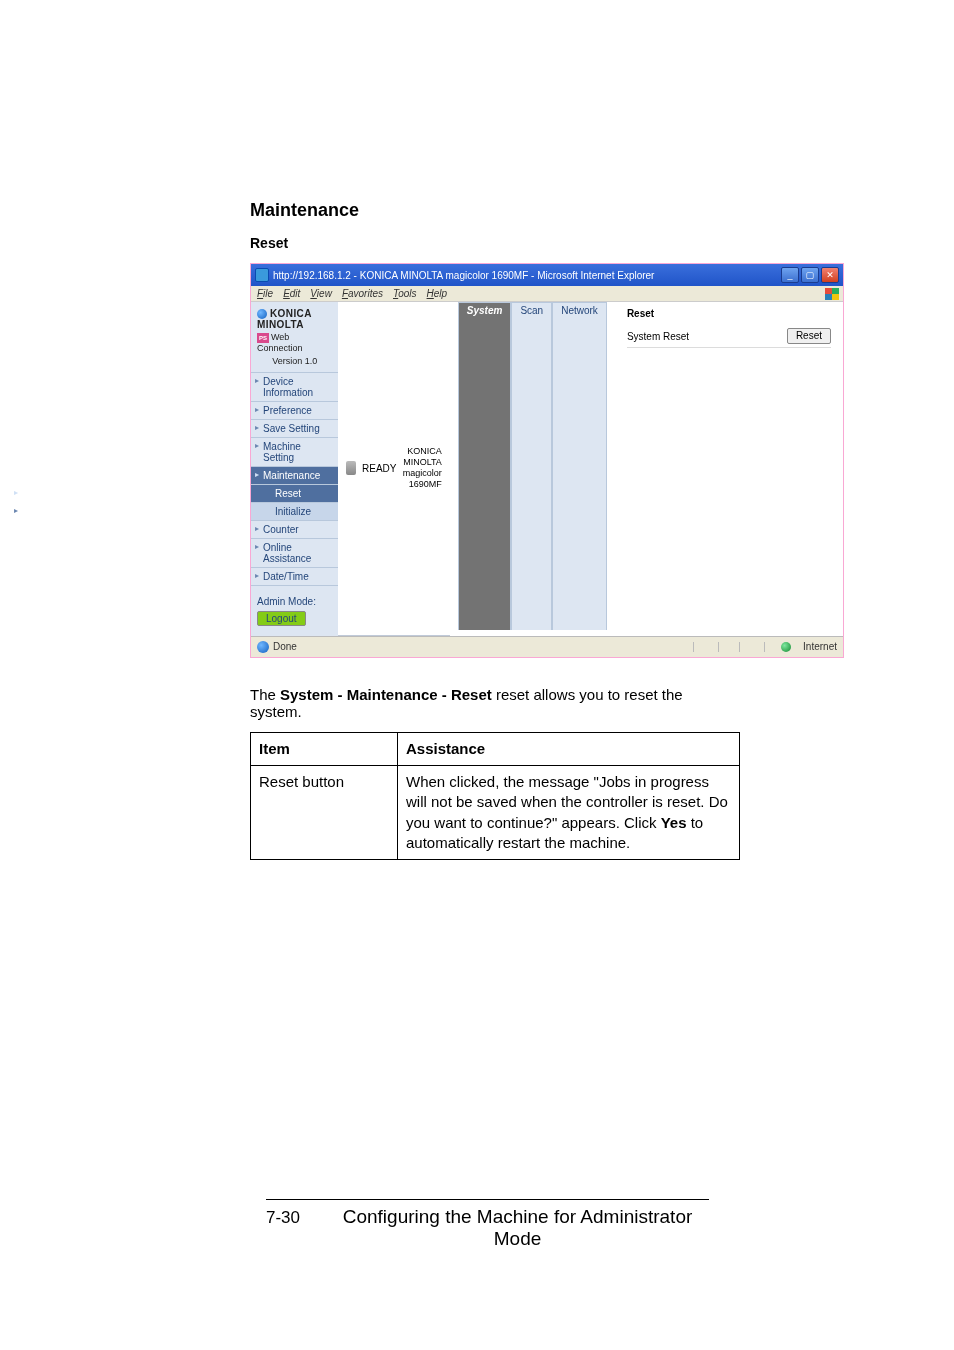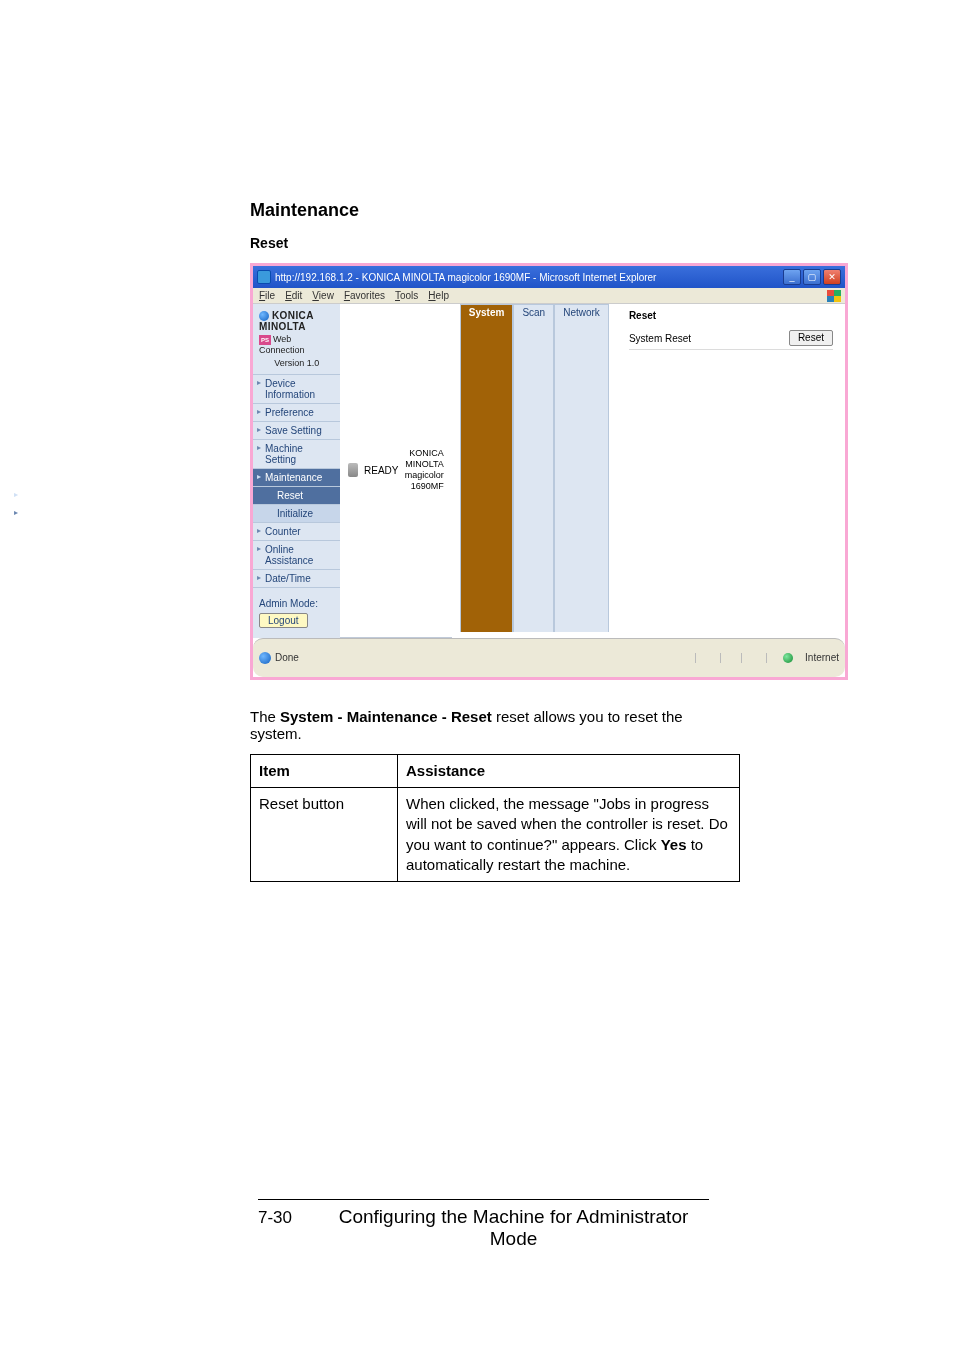--- a/index.html
+++ b/index.html
@@ -21,21 +21,21 @@
     font-weight: bold;
     margin-bottom: 14px;
   }
   .heading2 {
     font-size: 14px;
     font-weight: bold;
     margin-bottom: 12px;
   }
   .screenshot {
     width: 592px;
-    border: 3px solid #f9a8d4;
+    border: 1px solid #f9a8d4;
     display: flex;
     flex-direction: column;
     margin-bottom: 28px;
     font-family: Tahoma, Arial, sans-serif;
   }
   .titlebar {
     background: linear-gradient(#3a6fdc, #2054c8);
     color: #fff;
     display: flex;
     align-items: center;
@@ -91,21 +91,21 @@
     width: 14px;
     height: 12px;
     display: grid;
     grid-template-columns: 1fr 1fr;
     grid-template-rows: 1fr 1fr;
   }
   .winflag div:nth-child(1){background:#e74c3c;}
   .winflag div:nth-child(2){background:#27ae60;}
   .winflag div:nth-child(3){background:#2980b9;}
   .winflag div:nth-child(4){background:#f1c40f;}
-  .menubar span { text-decoration: none; }
+  .menubar span { text-decoration: none; font-style: italic; }
   .menubar span::first-letter { text-decoration: underline; }
   .menubar .fav::first-letter { text-decoration: none; }
   .content-area {
     display: flex;
     background: #fff;
     min-height: 280px;
   }
   .sidebar {
     width: 150px;
     background: #dde6f2;
@@ -195,21 +195,21 @@
     padding: 10px 6px;
     font-size: 10px;
     color: #24467a;
     margin-top: auto;
     border-top: 1px solid #b8c8dc;
   }
   .logout-btn {
     font-size: 10px;
     padding: 1px 8px;
     margin-top: 4px;
-    background: #fef9c3;
+    background: #84cc16;
     border: 1px solid #888;
     border-radius: 2px;
     display: inline-block;
   }
   .mainpane {
     flex: 1;
     display: flex;
     flex-direction: row;
   }
   .statusrow {
@@ -240,23 +240,24 @@
     font-size: 10px;
   }
   .tab {
     padding: 2px 8px;
     background: #dde6f2;
     color: #24467a;
     border: 1px solid #b8c8dc;
     border-bottom: none;
   }
   .tab.active {
-    background: #a16207;
-    color: #fff;
-    font-weight: bold;
+    background: #737373;
+    color: #fff;
+    font-weight: bold;
+    font-style: italic;
   }
   .pane-body {
     padding: 6px 12px;
     font-size: 10px;
   }
   .pane-body .sec-title {
     font-weight: bold;
     margin-bottom: 6px;
   }
   .row {
@@ -273,24 +274,23 @@
     border: 1px solid #888;
     border-radius: 2px;
     line-height: 14px;
   }
   .statusbar {
     background: #ece9d8;
     border-top: 1px solid #bbb;
     display: flex;
     align-items: center;
     font-size: 10px;
-    padding: 10px 6px;
+    padding: 1px 6px;
     color: #333;
     height: 18px;
-    border-radius: 10px;
   }
   .statusbar .done-icon {
     width: 12px;
     height: 12px;
     border-radius: 50%;
     background: radial-gradient(circle at 35% 35%, #6fb7ff, #1260c0);
     margin-right: 4px;
   }
   .statusbar .right {
     margin-left: auto;
@@ -327,21 +327,21 @@
     text-align: left;
     vertical-align: top;
     line-height: 1.35;
   }
   table.desc th {
     font-weight: bold;
   }
   .footer {
     position: absolute;
     bottom: 100px;
-    left: 258px;
+    left: 266px;
     right: 125px;
     margin-top: 37px;
   }
   .footer-line {
     border-top: 1px solid #000;
     margin-bottom: 6px;
   }
   .footer-row {
     display: flex;
     align-items: baseline;

